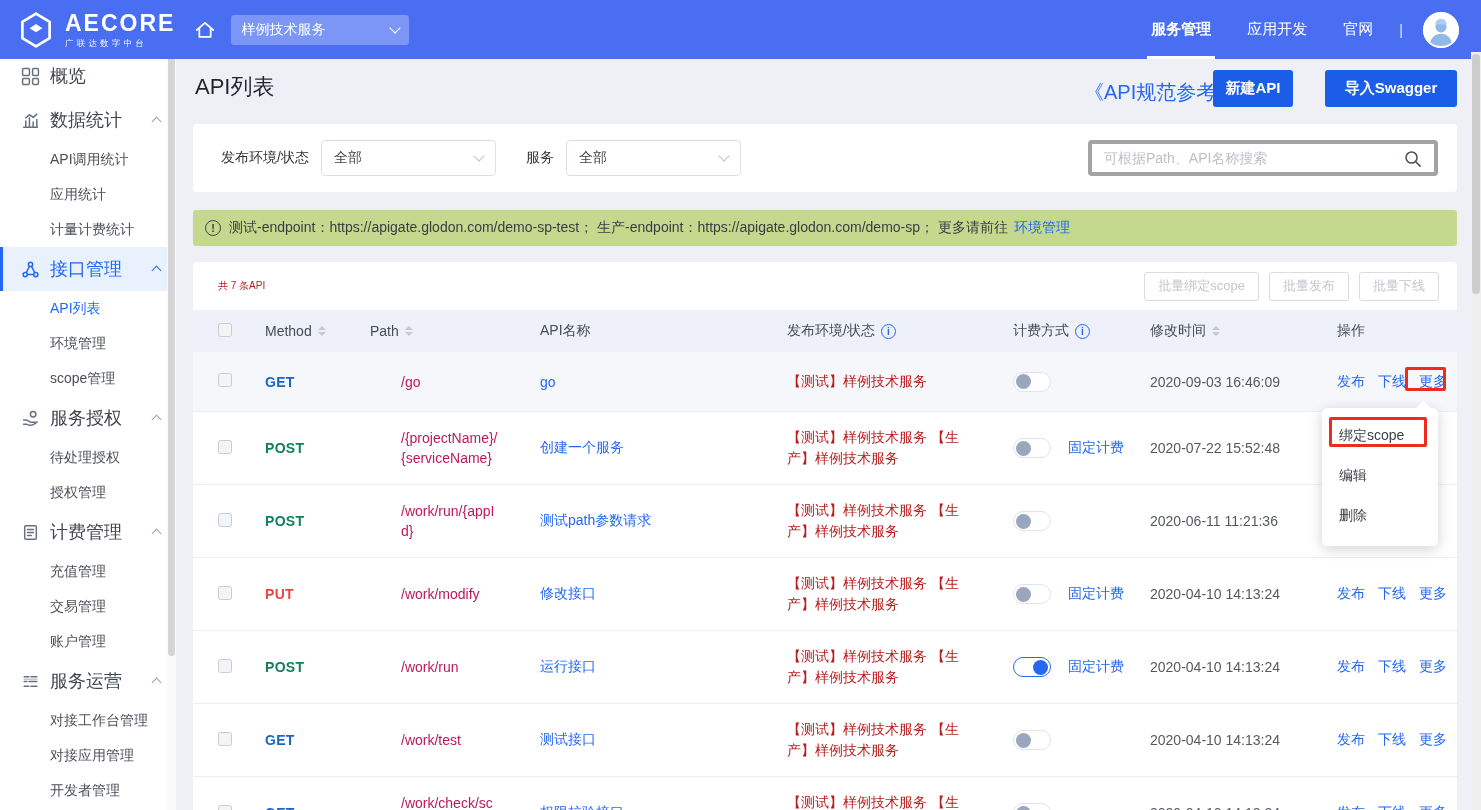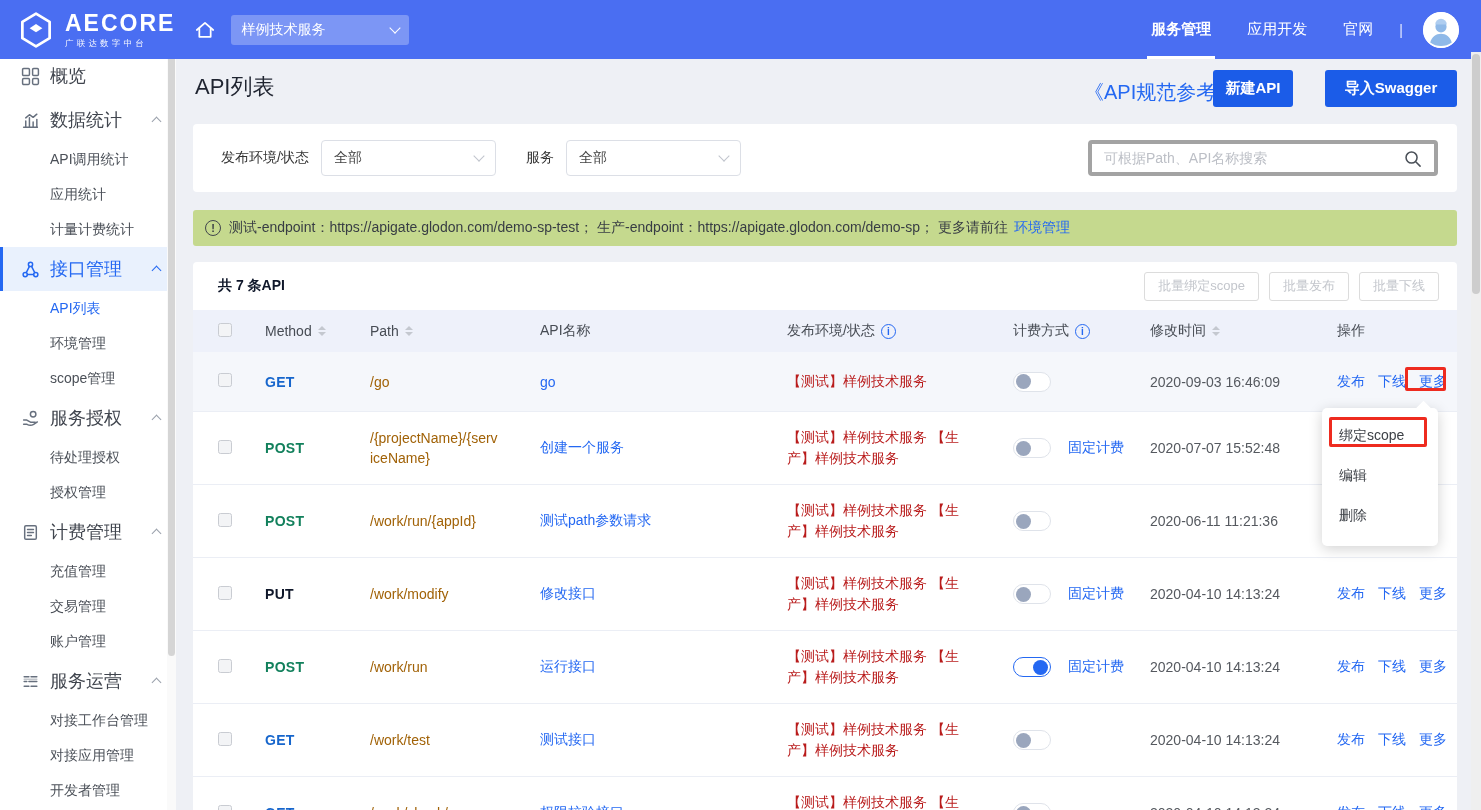--- a/index.html
+++ b/index.html
@@ -92,42 +92,42 @@
             font-size:14px; color:#383d44; }
   .excl { width:16px; height:16px; border-radius:50%; border:1.4px solid #41464d; display:flex;
           align-items:center; justify-content:center; font-size:11px; font-weight:bold;
           margin:0 8px 0 12px; flex:none; }
   .banner .env-link { color:var(--primary,#2468f2); margin-left:6px; cursor:pointer; }
 
   
   .table-card { position:absolute; left:193px; top:262px; width:1264px; height:560px; background:#fff;
                 border-radius:4px 4px 0 0; }
   .t-toolbar { height:48px; display:flex; align-items:center; }
-  .t-count { margin-left:25px; font-size:14px; color:#0f172a;font-weight:bold; }
+  .t-count { margin-left:25px; font-size:10px; color:#b91c1c; }
   .t-batch { margin-left:auto; margin-right:18px; display:flex; gap:10px; }
   .batch-btn { height:29px; padding:0 13px; border:1px solid #dcdcdc; border-radius:3px; background:#fff;
                color:#c3c6cc; font-size:13px; font-family:inherit; cursor:not-allowed; }
   .grid-row { display:grid; grid-template-columns:47px 105px 170px 247px 226px 137px 187px 1fr;
               padding-left:25px; align-items:center; }
   .thead { height:42px; background:var(--thead-bg,#eef1fa); font-size:14px; color:#474c54; }
   .th { display:flex; align-items:center; gap:6px; }
   .sort { display:inline-flex; flex-direction:column; gap:2px; cursor:pointer; }
   .sort i { width:0; height:0; border-left:4px solid transparent; border-right:4px solid transparent; display:block; }
   .sort .up { border-bottom:4px solid #c4c8cf; }
   .sort .dn { border-top:4px solid #c4c8cf; }
   .info-i { width:15px; height:15px; border-radius:50%; border:1px solid var(--primary,#2468f2);
             color:var(--primary,#2468f2); font-size:10px; font-weight:bold; display:inline-flex;
             align-items:center; justify-content:center; font-style:normal; }
   .trow { border-bottom:1px solid #ebeef5; font-size:14px; }
   .trow.h60 { height:60px; } .trow.h73 { height:73px; }
   .trow.hl { background:#f5f7fb; }
   .cb { width:14px; height:14px; border:1px solid #c9ccd2; background:#f3f4f6; border-radius:2.5px;
         display:inline-block; cursor:pointer; }
   .method { font-weight:bold; letter-spacing:.3px; }
-  .path { color:#a16207; padding-right:40px; word-break:break-all; line-height:20px; }
+  .path { color:#be185d; padding-right:40px; word-break:break-all; line-height:20px;margin-left:31px; }
   .api-link { color:var(--primary,#2468f2); cursor:pointer; }
   .env { color:#b91c1c; line-height:21px; padding-right:41px; }
   .bill { display:flex; align-items:center; gap:17px; }
   .bill-link { color:var(--primary,#2468f2); cursor:pointer; }
   .toggle { width:38px; height:20px; border-radius:10px; border:1px solid #dfe3ea; background:#fff;
             position:relative; display:inline-block; flex:none; cursor:pointer; }
   .toggle::after { content:''; position:absolute; top:1.5px; left:2px; width:15px; height:15px;
                    border-radius:50%; background:#9aa6bd; }
   .toggle.on { border-color:var(--primary,#2468f2); }
   .toggle.on::after { left:auto; right:2px; background:var(--primary,#2468f2); }
@@ -384,38 +384,38 @@
         <div class="trow grid-row h73">
           <div><span class="cb"></span></div>
           <div class="method" style="color: rgb(18, 128, 92);">POST</div>
           <div class="path">/{projectName}/{serviceName}</div>
           <div><span class="api-link">创建一个服务</span></div>
           <div class="env">【测试】样例技术服务 【生产】样例技术服务</div>
           <div class="bill">
             <span class="toggle"></span>
             <span class="bill-link">固定计费</span>
           </div>
-          <div class="time">2020-07-07 15:52:48</div>
+          <div class="time">2020-07-22 15:52:48</div>
           <div class="acts"></div>
         </div>
         <div class="trow grid-row h73">
           <div><span class="cb"></span></div>
           <div class="method" style="color: rgb(18, 128, 92);">POST</div>
           <div class="path">/work/run/{appId}</div>
           <div><span class="api-link">测试path参数请求</span></div>
           <div class="env">【测试】样例技术服务 【生产】样例技术服务</div>
           <div class="bill">
             <span class="toggle"></span>
           </div>
           <div class="time">2020-06-11 11:21:36</div>
           <div class="acts"></div>
         </div>
         <div class="trow grid-row h73">
           <div><span class="cb"></span></div>
-          <div class="method" style="color: #0f172a;">PUT</div>
+          <div class="method" style="color: #ef4444;">PUT</div>
           <div class="path">/work/modify</div>
           <div><span class="api-link">修改接口</span></div>
           <div class="env">【测试】样例技术服务 【生产】样例技术服务</div>
           <div class="bill">
             <span class="toggle"></span>
             <span class="bill-link">固定计费</span>
           </div>
           <div class="time">2020-04-10 14:13:24</div>
           <div class="acts">
             <span>发布</span>

